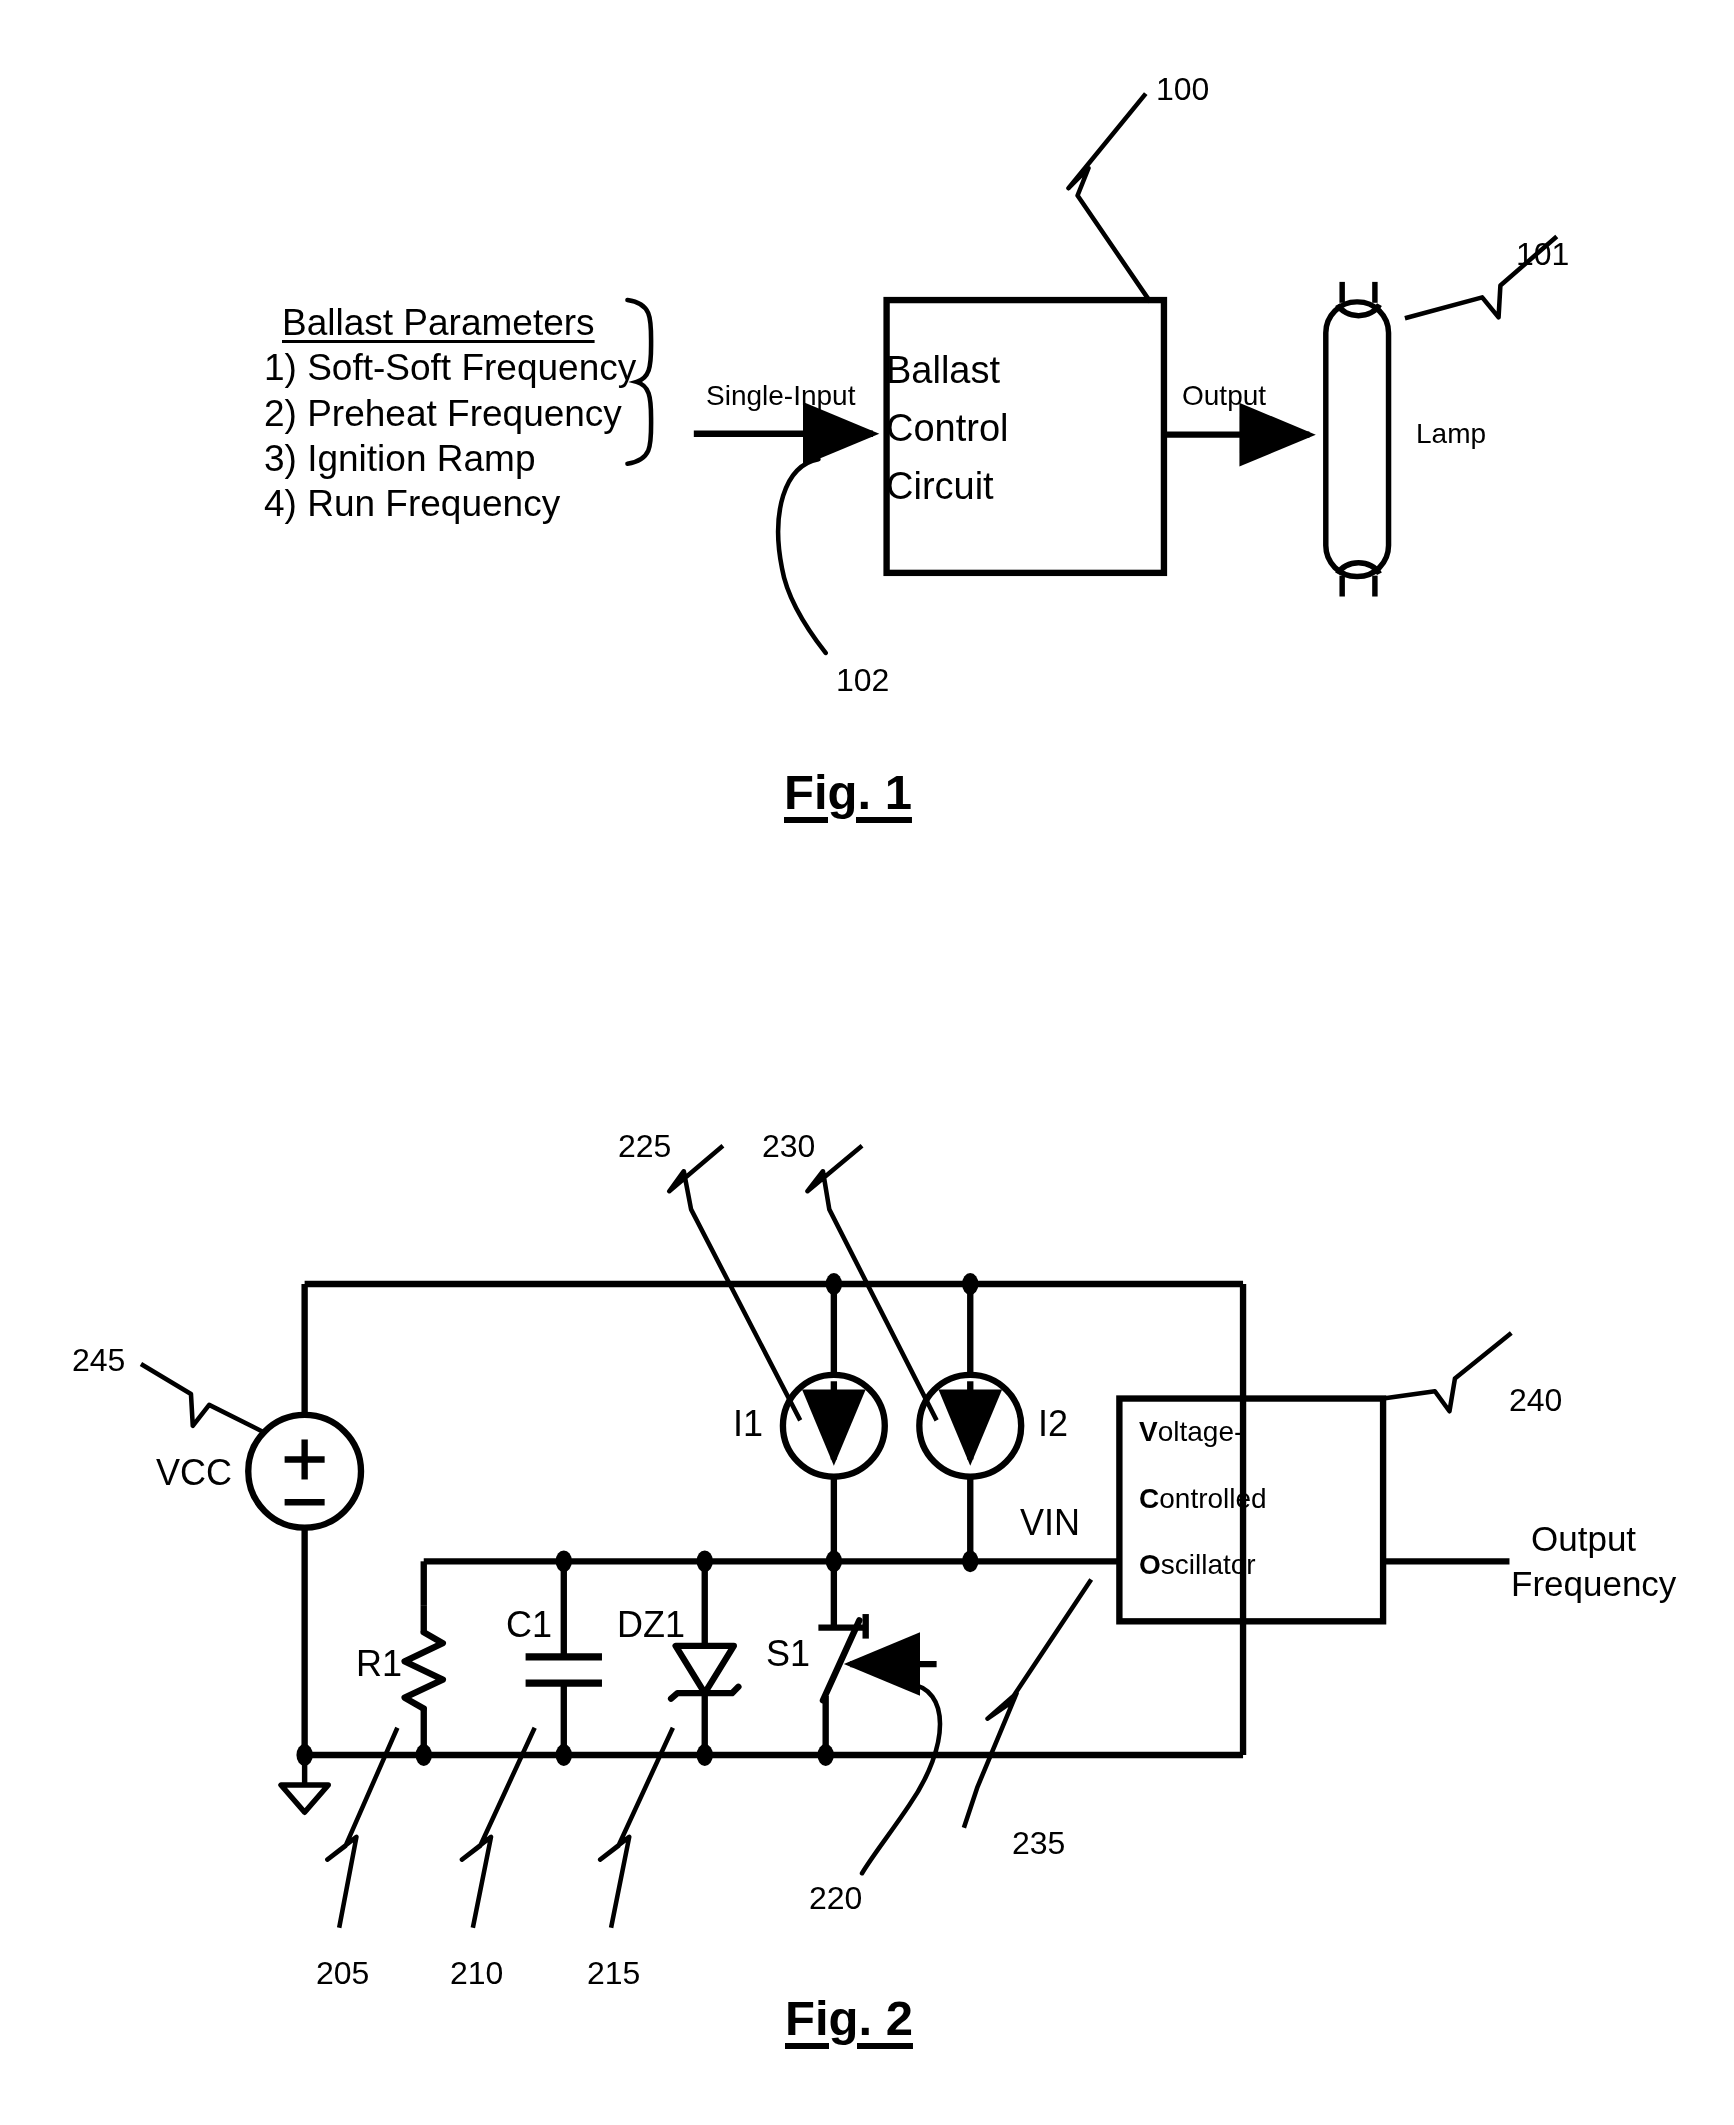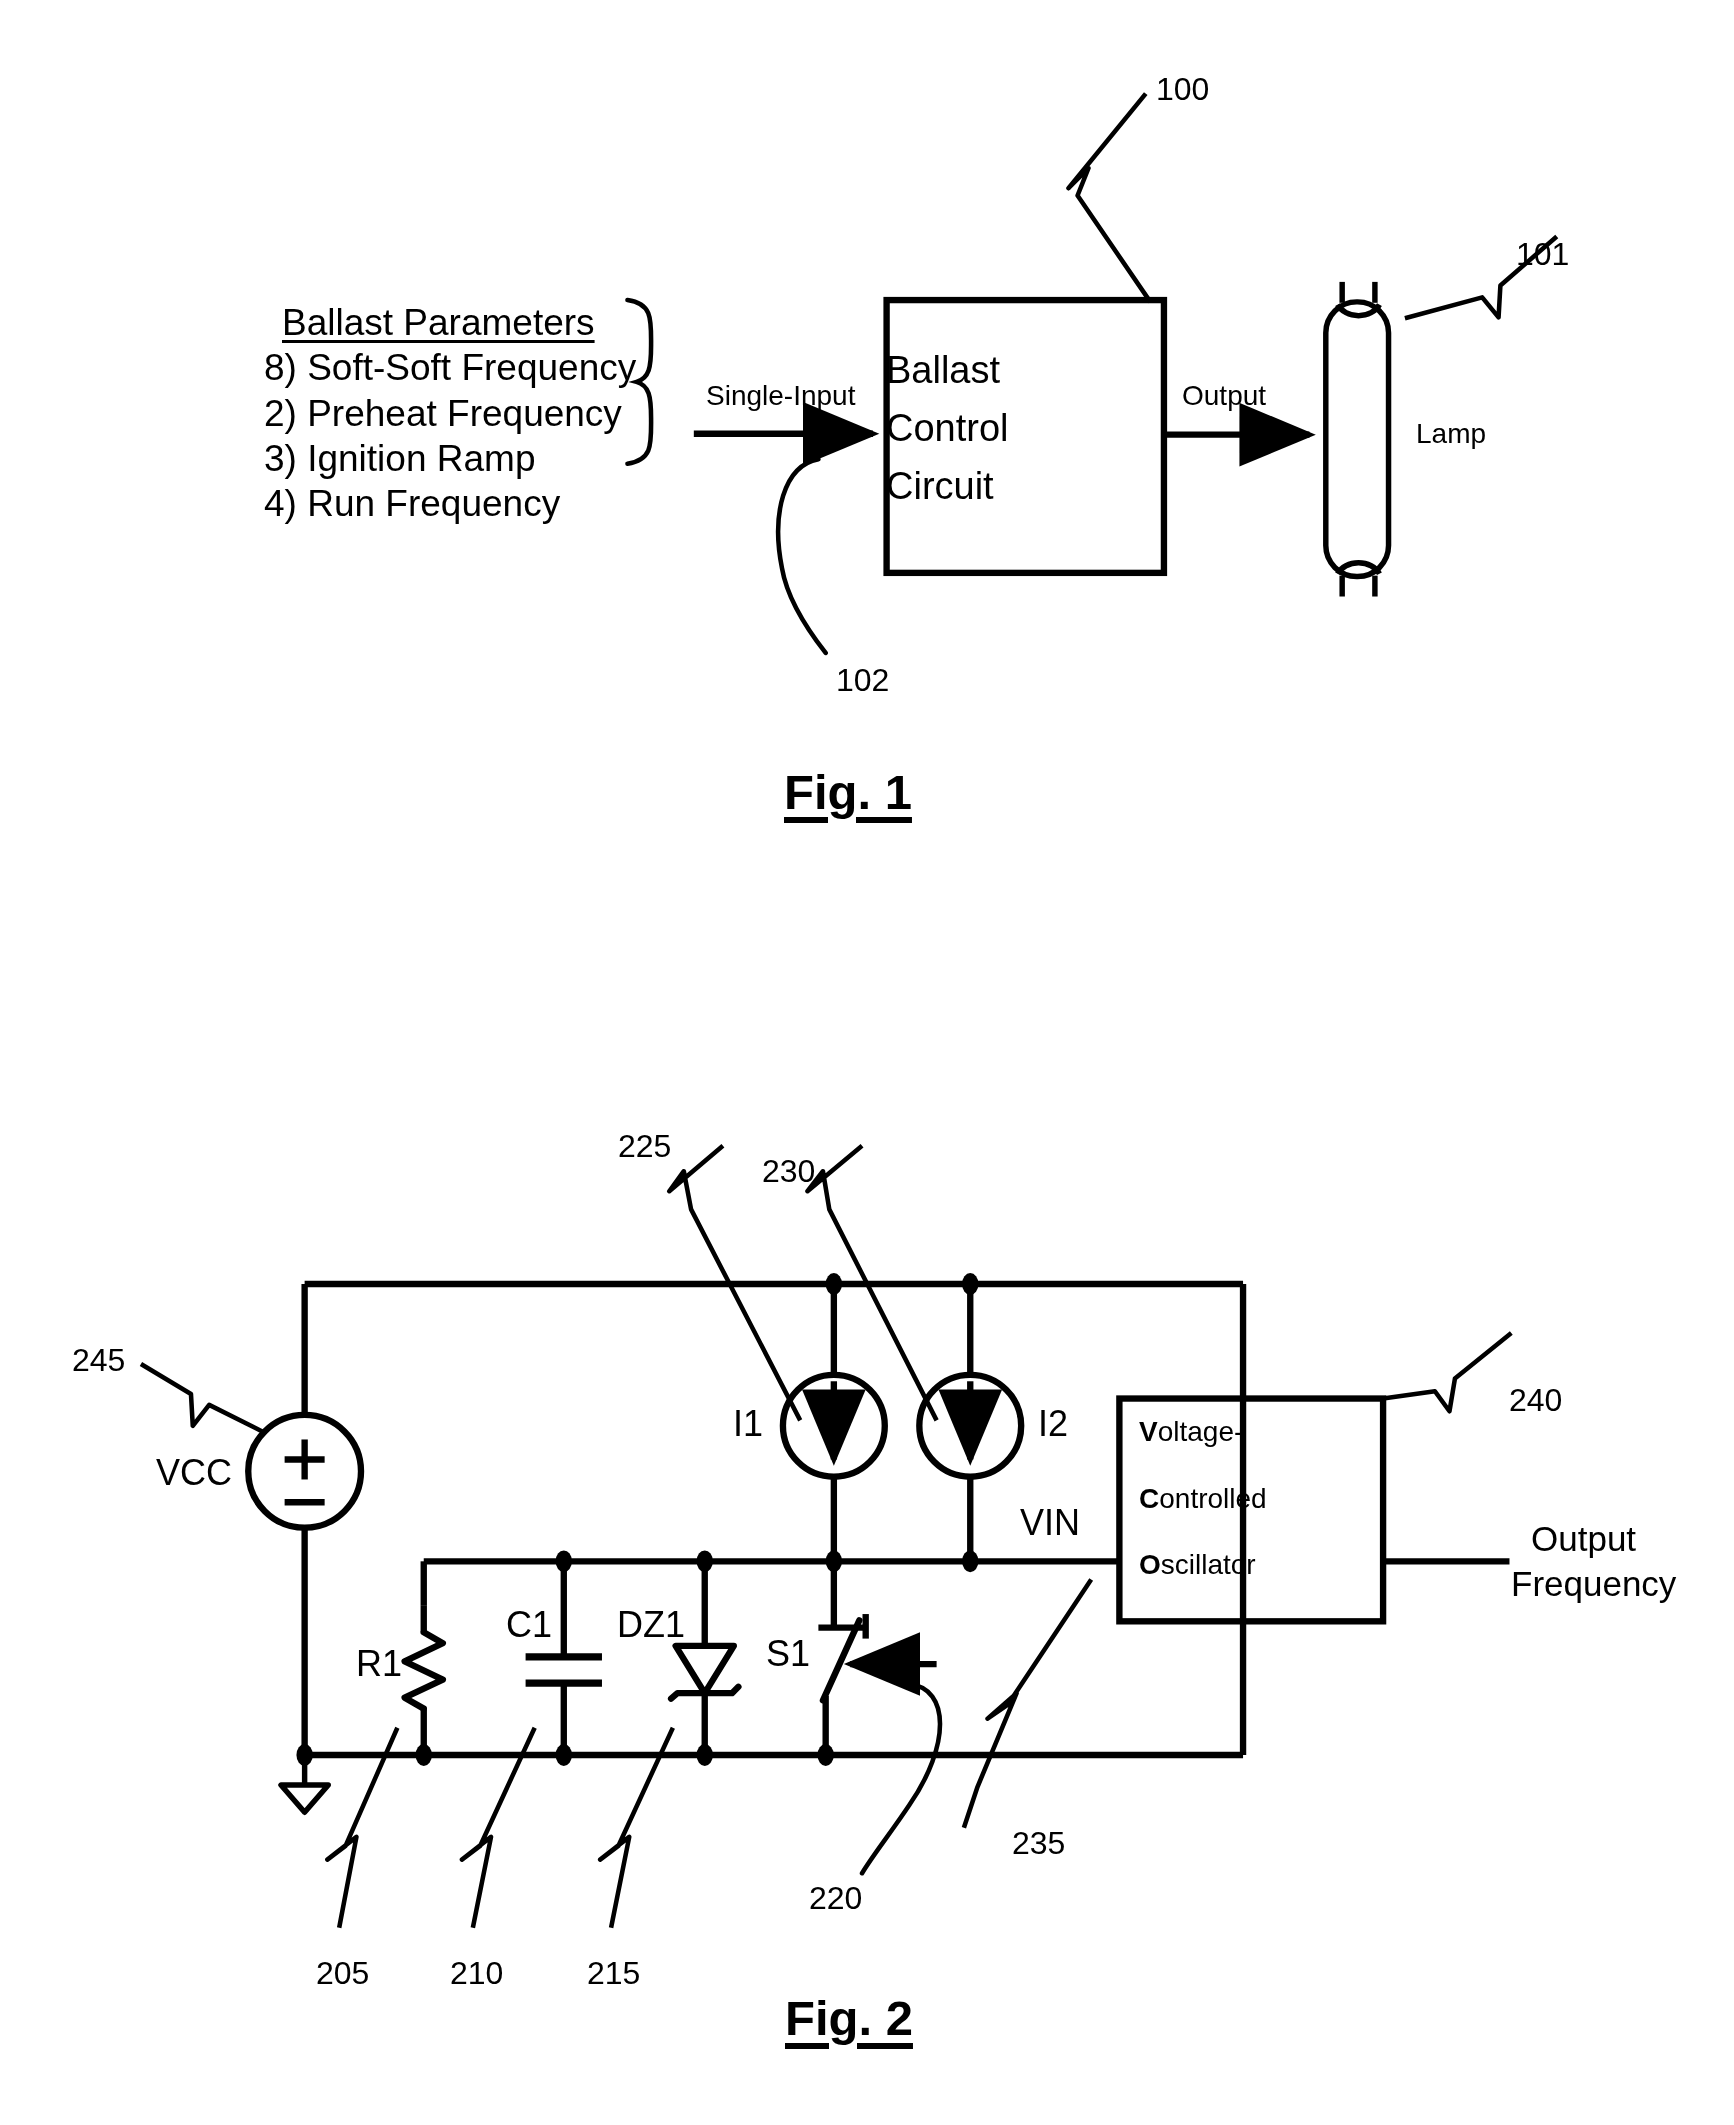--- a/index.html
+++ b/index.html
@@ -235,21 +235,21 @@
       <path d="M 1000,1852 C 1045,1857 1045,1920 1000,1985 C 980,2015 960,2040 948,2060" fill="none" stroke="#000" stroke-width="5" stroke-linecap="round"></path>
     </g>
     <g>
       <path d="M 1200,1737 L 1108,1875 L 1086,1890 L 1118,1862 L 1075,1965 L 1060,2010" fill="none" stroke="#000" stroke-width="5" stroke-linejoin="round"></path>
     </g>
 
   </svg>
 
   <div class="txt param-title" style="left:282px; top:304px;">Ballast Parameters</div>
 
-  <div class="txt param-item" style="left:264px; top:349px;">8) Soft-Soft Frequency</div>
+  <div class="txt param-item" style="left:264px; top:349px;">1) Soft-Soft Frequency</div>
   <div class="txt param-item" style="left:264px; top:395px;">2) Preheat Frequency</div>
   <div class="txt param-item" style="left:264px; top:440px;">3) Ignition Ramp</div>
   <div class="txt param-item" style="left:264px; top:485px;">4) Run Frequency</div>
 
   <div class="txt small-lbl" style="left:706px; top:382px;">Single-Input</div>
 
   <div class="txt small-lbl" style="left:1182px; top:382px;">Output</div>
 
   <div class="txt block-text" style="left:886px; top:351px; width:277px;">Ballast</div>
   <div class="txt block-text" style="left:886px; top:409px; width:277px;">Control</div>
@@ -261,21 +261,21 @@
   <div class="txt ref-num" style="left:1516px; top:238px;">101</div>
   <div class="txt ref-num" style="left:836px; top:664px;">102</div>
 
   <div class="txt fig-label" style="left:784px; top:768px;">Fig. 1</div>
 
   <div class="txt ref-num" style="left:72px; top:1344px;">245</div>
 
   <div class="txt comp-lbl" style="left:156px; top:1455px;">VCC</div>
 
   <div class="txt ref-num" style="left:618px; top:1130px;">225</div>
-  <div class="txt ref-num" style="left:762px; top:1130px;margin-top:25px;">230</div>
+  <div class="txt ref-num" style="left:762px; top:1130px;">230</div>
 
   <div class="txt comp-lbl" style="left:733px; top:1406px;">I1</div>
   <div class="txt comp-lbl" style="left:1038px; top:1406px;">I2</div>
 
   <div class="txt comp-lbl" style="left:356px; top:1646px;">R1</div>
   <div class="txt comp-lbl" style="left:506px; top:1607px;">C1</div>
   <div class="txt comp-lbl" style="left:617px; top:1607px;text-align:center;">DZ1</div>
   <div class="txt comp-lbl" style="left:766px; top:1636px;">S1</div>
 
   <div class="txt comp-lbl" style="left:1020px; top:1505px;">VIN</div>

